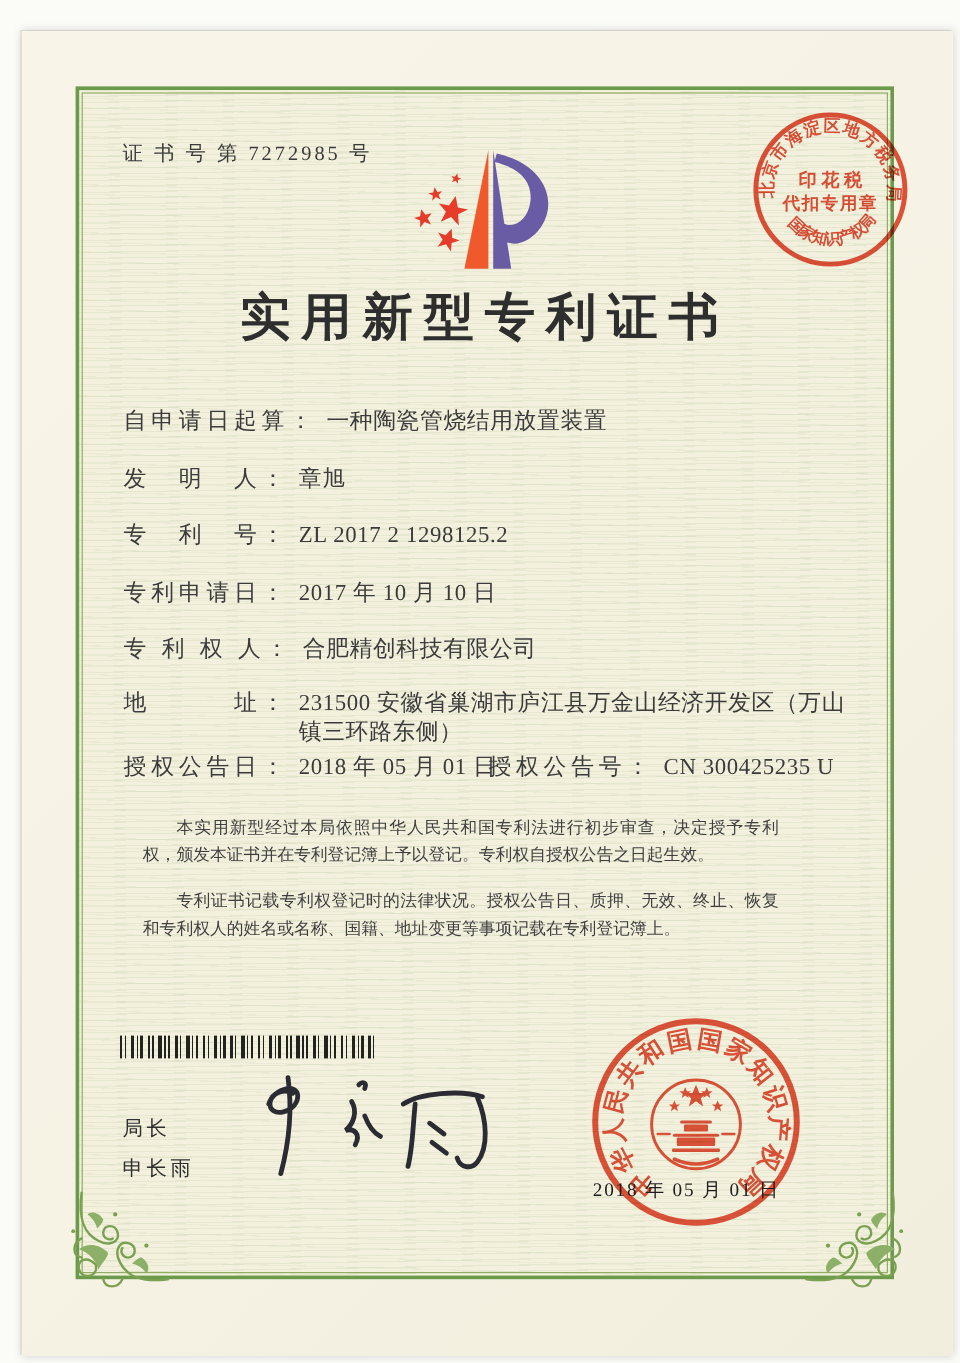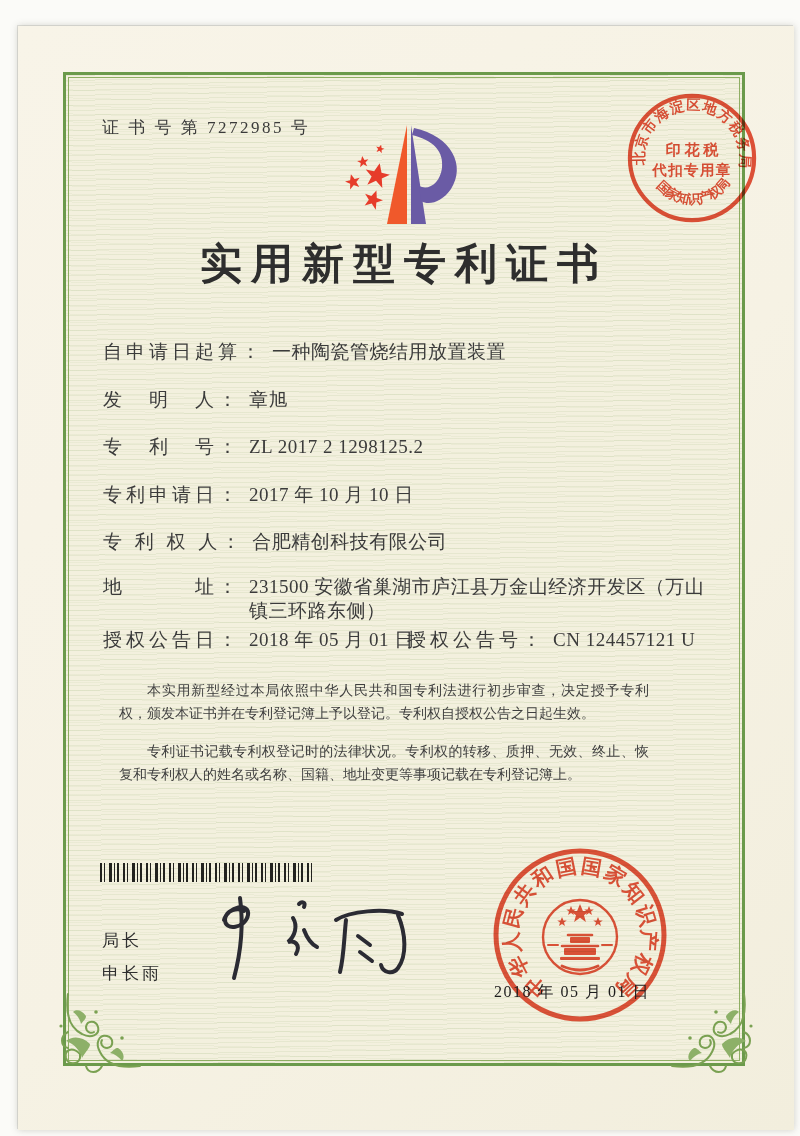--- a/index.html
+++ b/index.html
@@ -179,27 +179,27 @@
     <div class="frow r5">
       <span class="lbl">专 利 权 人：</span><span class="val">合肥精创科技有限公司</span>
     </div>
     <div class="frow r6 addr">
       <span class="lbl">地　　　址：</span>
         <span class="val">231500 安徽省巢湖市庐江县万金山经济开发区（万山镇三环路东侧）</span>
     </div>
     <div class="frow r7">
       <span class="lbl">授权公告日：</span><span class="val">2018 年 05 月 01 日</span>
       <span class="grant-no-pair">
-        <span class="lbl">授权公告号：</span><span class="val">CN 124457121 U</span>
+        <span class="lbl">授权公告号：</span><span class="val">CN 300425235 U</span>
       </span>
     </div>
 
     <div class="paras">
       <p>本实用新型经过本局依照中华人民共和国专利法进行初步审查，决定授予专利权，颁发本证书并在专利登记簿上予以登记。专利权自授权公告之日起生效。</p>
-      <p>专利证书记载专利权登记时的法律状况。专利权的转移、质押、无效、终止、恢复和专利权人的姓名或名称、国籍、地址变更等事项记载在专利登记簿上。</p>
+      <p>专利证书记载专利权登记时的法律状况。授权公告日、质押、无效、终止、恢复和专利权人的姓名或名称、国籍、地址变更等事项记载在专利登记簿上。</p>
     </div>
 
     <div class="barcode"></div>
 
     <div class="director">
       <div>局长</div>
       <div>申长雨</div>
     </div>
 
     <svg class="sig" viewBox="0 0 230 100">

